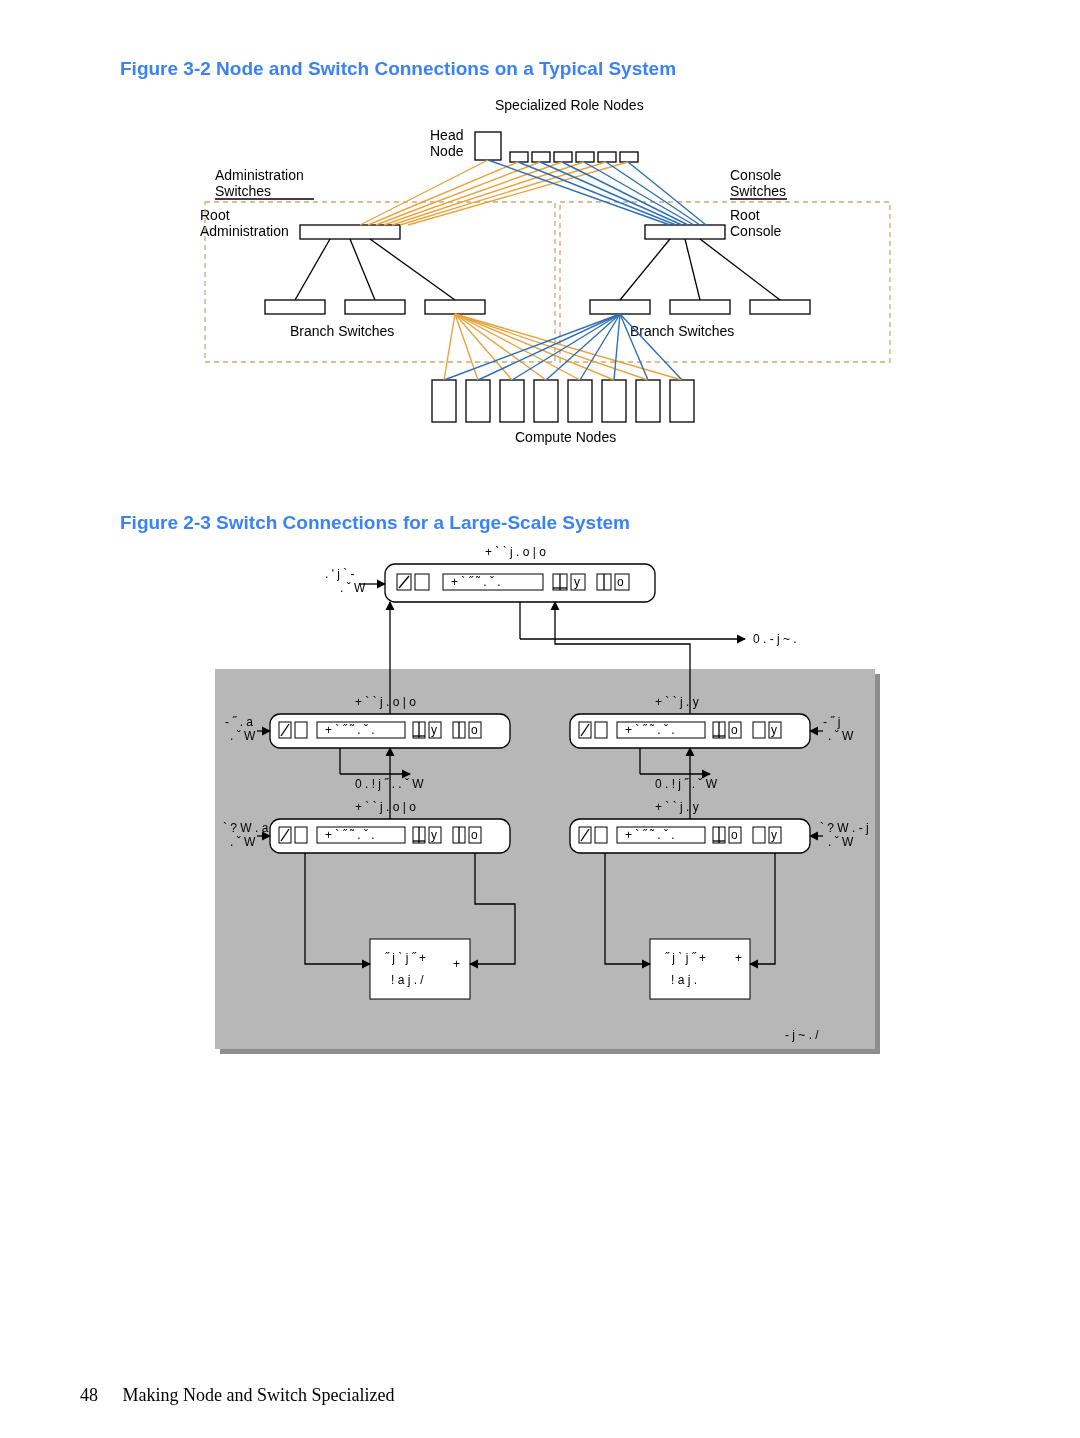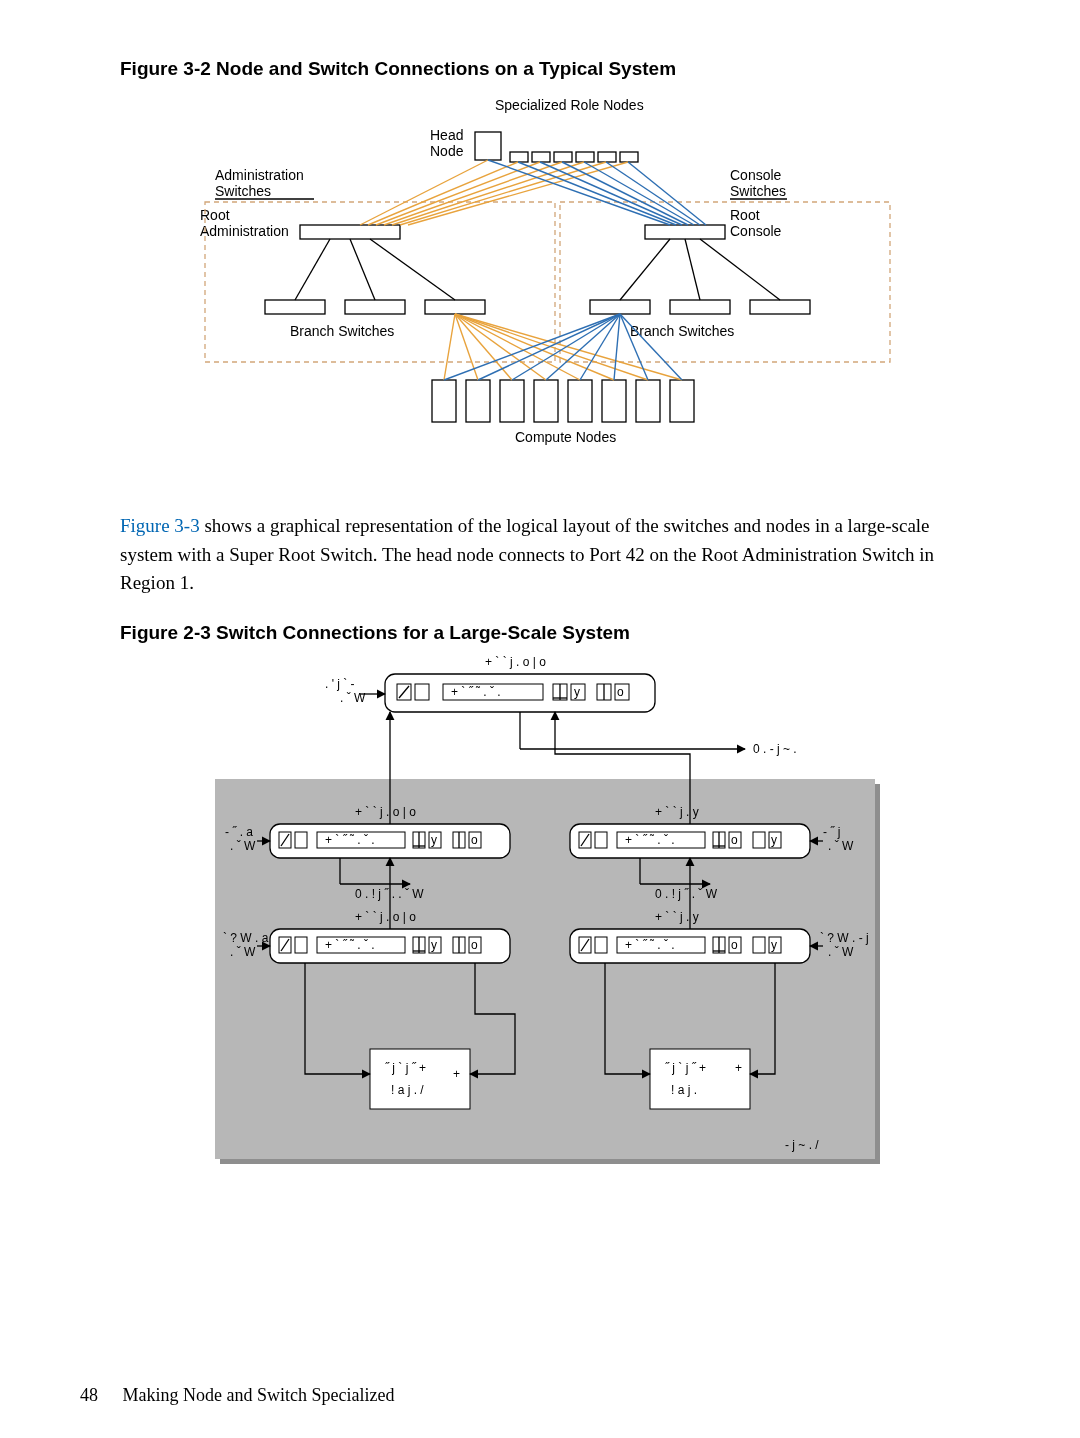--- a/index.html
+++ b/index.html
@@ -1,17 +1,17 @@
 <!DOCTYPE html>
 <html><head>
 <meta charset="utf-8">
 <style>
 html,body{margin:0;padding:0;background:#fff;font-family:Georgia,"Times New Roman",serif;color:#000}
 .page{width:1080px;height:1438px;position:relative;box-sizing:border-box;padding:58px 120px 40px 120px}
-.fig-title{font-family:"Segoe UI",Arial,sans-serif;color:#000000;font-weight:700;font-size:19px;margin:0 0 10px 0}
+.fig-title{font-family:"Segoe UI",Arial,sans-serif;color:#3b82f6;font-weight:700;font-size:19px;margin:0 0 10px 0}
 .body-text{font-size:19px;line-height:1.5;margin:0 0 24px 0}
 a.ref{color:#0066b3;text-decoration:none}
 .footer{position:absolute;left:80px;bottom:32px;font-size:18px}
 .pn{display:inline-block;width:38px}
 svg{display:block}
 .diagram-wrap{display:flex;justify-content:center;margin-bottom:42px}
 </style>
 </head>
 <body>
 
@@ -130,23 +130,20 @@
         <line class="consL" x1="460" y1="224" x2="420" y2="290"></line>
         <line class="consL" x1="460" y1="224" x2="454" y2="290"></line>
         <line class="consL" x1="460" y1="224" x2="488" y2="290"></line>
         <line class="consL" x1="460" y1="224" x2="522" y2="290"></line>
       </g>
 
       <text class="lbl" x="355" y="352">Compute Nodes</text>
     </svg>
   </div>
 
-  <p class="body-text">
-    <a href="#" class="ref">Figure 3-3</a><span> shows a graphical representation of the logical layout of the switches and nodes in a large-scale system with a Super Root Switch. The head node connects to Port 42 on the Root Administration Switch in Region 1.</span>
-  </p>
 
   <p class="fig-title">Figure 2-3 Switch Connections for a Large-Scale System</p>
 
   <div class="diagram-wrap">
     <svg width="730" height="530" viewBox="0 0 730 530">
       <style>
         .g-outer{fill:#b7b7b7;stroke:none}
         .g-shadow{fill:#8e8e8e}
         .pill{fill:#fff;stroke:#000;stroke-width:1.3}
         .blk2{stroke:#000;stroke-width:1.3;fill:none}

